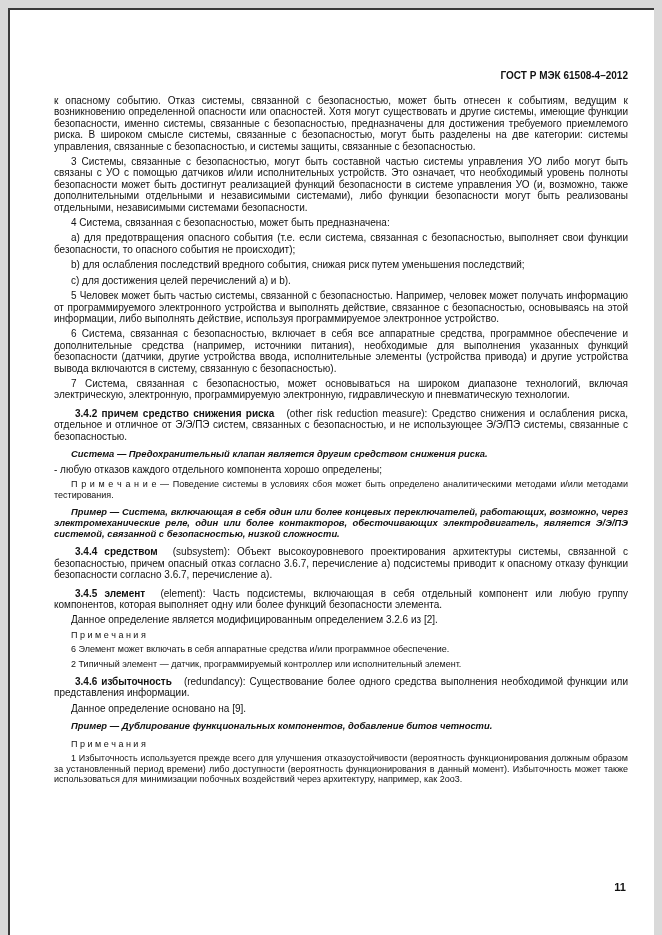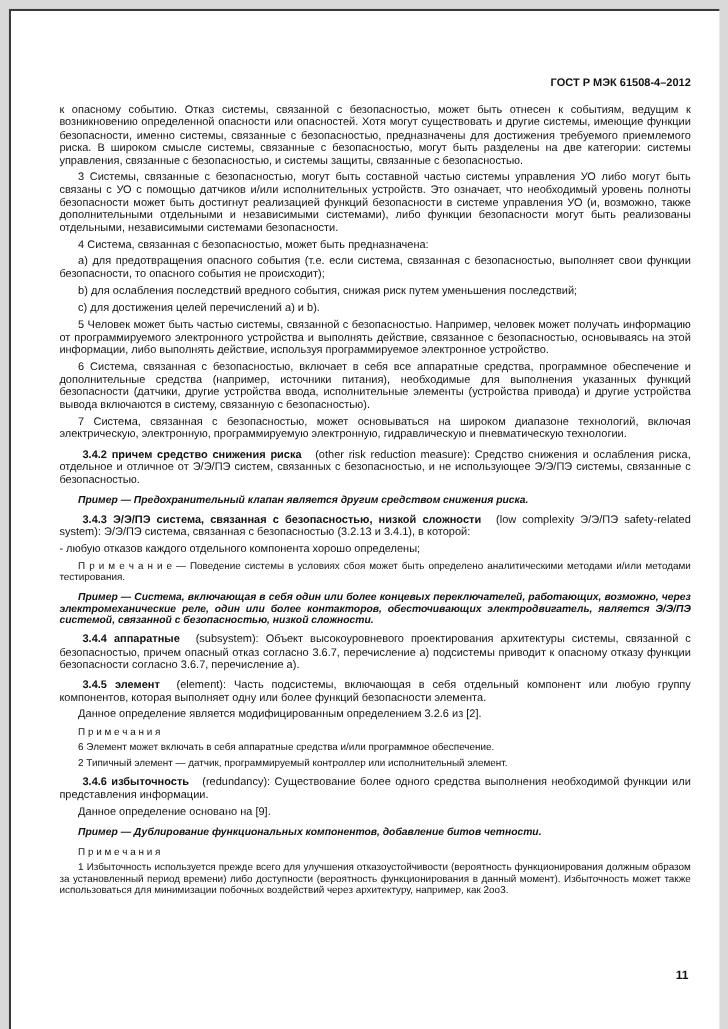--- a/index.html
+++ b/index.html
@@ -65,30 +65,29 @@
   <p class="indent">а) для предотвращения опасного события (т.е. если система, связанная с безопасностью, выполняет свои функции безопасности, то опасного события не происходит);</p>
   <p class="indent">b) для ослабления последствий вредного события, снижая риск путем уменьшения последствий;</p>
   <p class="indent">c) для достижения целей перечислений а) и b).</p>
 
   <p class="indent">5 Человек может быть частью системы, связанной с безопасностью. Например, человек может получать информацию от программируемого электронного устройства и выполнять действие, связанное с безопасностью, основываясь на этой информации, либо выполнять действие, используя программируемое электронное устройство.</p>
   <p class="indent">6 Система, связанная с безопасностью, включает в себя все аппаратные средства, программное обеспечение и дополнительные средства (например, источники питания), необходимые для выполнения указанных функций безопасности (датчики, другие устройства ввода, исполнительные элементы (устройства привода) и другие устройства вывода включаются в систему, связанную с безопасностью).</p>
   <p class="indent">7 Система, связанная с безопасностью, может основываться на широком диапазоне технологий, включая электрическую, электронную, программируемую электронную, гидравлическую и пневматическую технологии.</p>
 
   <p class="indent mt"><span class="term-lead">3.4.2 причем средство снижения риска</span><span> (other risk reduction measure): Средство снижения и ослабления риска, отдельное и отличное от Э/Э/ПЭ систем, связанных с безопасностью, и не использующее Э/Э/ПЭ системы, связанные с безопасностью.</span></p>
 
-  <p class="example indent mt">Пример — Предохранительный клапан является другим средством снижения риска.</p>
+  <p class="example indent mt">Система — Предохранительный клапан является другим средством снижения риска.</p>
 
-  <p class="indent mt"><span class="term-lead">3.4.3 Э/Э/ПЭ система, связанная с безопасностью, низкой сложности</span><span> (low complexity Э/Э/ПЭ safety-related system): Э/Э/ПЭ система, связанная с безопасностью (3.2.13 и 3.4.1), в которой:</span></p>
   <p>- любую отказов каждого отдельного компонента хорошо определены;</p>
 
   <p class="note indent mt-s">П р и м е ч а н и е — Поведение системы в условиях сбоя может быть определено аналитическими методами и/или методами тестирования.</p>
 
   <p class="example indent mt">Пример — Система, включающая в себя один или более концевых переключателей, работающих, возможно, через электромеханические реле, один или более контакторов, обесточивающих электродвигатель, является Э/Э/ПЭ системой, связанной с безопасностью, низкой сложности.</p>
 
-  <p class="indent mt"><span class="term-lead">3.4.4 аппаратные</span><span> (subsystem): Объект высокоуровневого проектирования архитектуры системы, связанной с безопасностью, причем опасный отказ согласно 3.6.7, перечисление а) подсистемы приводит к опасному отказу функции безопасности согласно 3.6.7, перечисление а).</span></p>
+  <p class="indent mt"><span class="term-lead">3.4.4 средством</span><span> (subsystem): Объект высокоуровневого проектирования архитектуры системы, связанной с безопасностью, причем опасный отказ согласно 3.6.7, перечисление а) подсистемы приводит к опасному отказу функции безопасности согласно 3.6.7, перечисление а).</span></p>
 
   <p class="indent mt"><span class="term-lead">3.4.5 элемент</span><span> (element): Часть подсистемы, включающая в себя отдельный компонент или любую группу компонентов, которая выполняет одну или более функций безопасности элемента.</span></p>
   <p class="indent">Данное определение является модифицированным определением 3.2.6 из [2].</p>
 
   <p class="note indent mt-s">П р и м е ч а н и я</p>
   <p class="note indent">6 Элемент может включать в себя аппаратные средства и/или программное обеспечение.</p>
   <p class="note indent">2 Типичный элемент — датчик, программируемый контроллер или исполнительный элемент.</p>
 
   <p class="indent mt"><span class="term-lead">3.4.6 избыточность</span><span> (redundancy): Существование более одного средства выполнения необходимой функции или представления информации.</span></p>
   <p class="indent">Данное определение основано на [9].</p>

